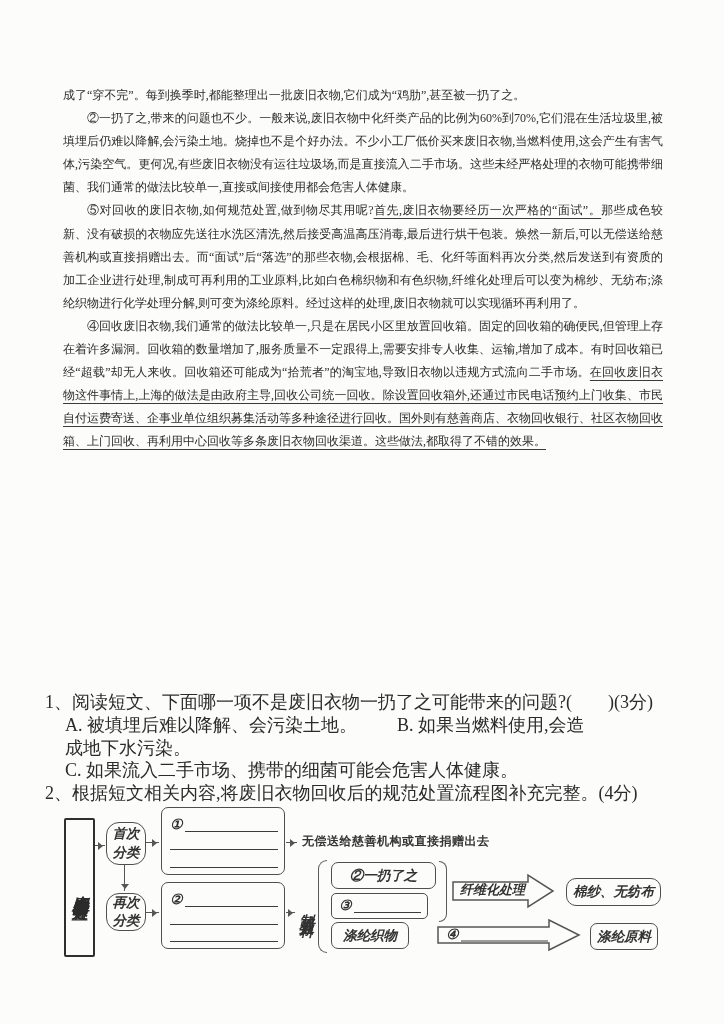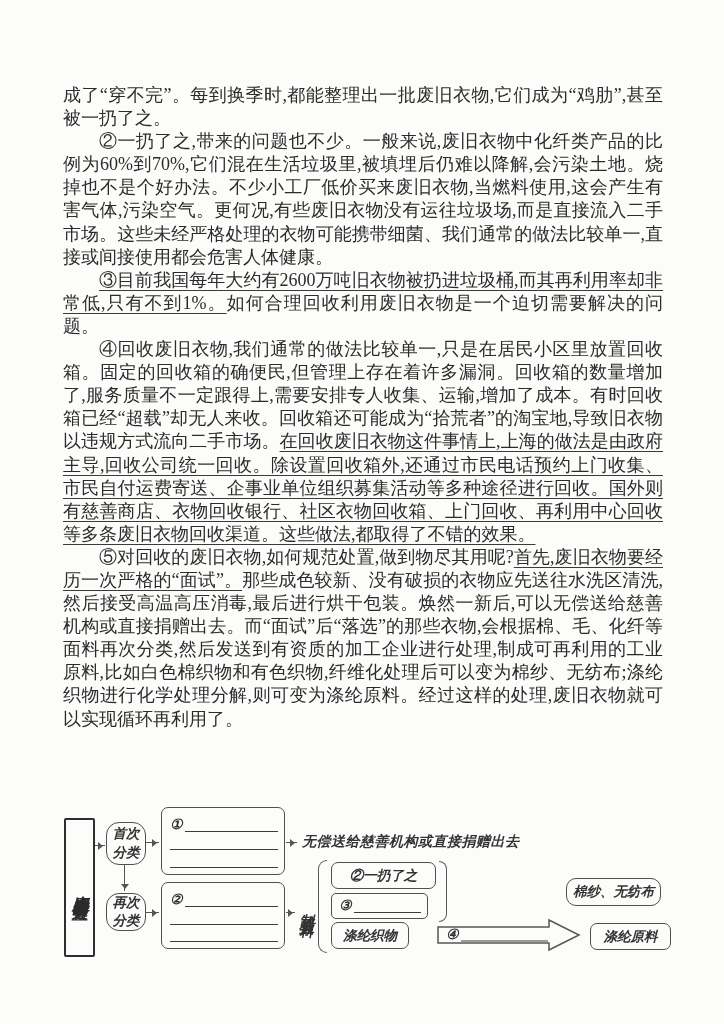--- a/index.html
+++ b/index.html
@@ -8,21 +8,21 @@
     width:724px; height:1024px;
     margin:0 auto;
     background:#fcfcfb;
     font-family:"Liberation Serif","DejaVu Serif",serif;
     color:#2b2b2b;
     overflow:hidden;
   }
   
   .article {
     position:absolute; left:63px; top:84px; width:600px;
-    font-size:18px; line-height:23.1px; text-align:justify;
+    font-size:12px; line-height:23.1px; text-align:justify;
   }
   .para { margin:0; text-indent:2em; }
   .para.first { text-indent:0; }
   .u {
     text-decoration:underline;
     text-underline-offset:4px;
     text-decoration-thickness:1.2px;
     text-decoration-color:#3a3a3a;
   }
   
@@ -52,21 +52,21 @@
   .fc-vtext {
     writing-mode:vertical-rl; text-orientation:upright;
     font-size:14px; font-weight:700; font-style:italic; color:#333;
     letter-spacing:2px; display:flex; align-items:center; justify-content:center;
   }
   .fc-sort { font-size:13.5px; line-height:1.35; padding:2px; border-radius:13px; }
   .fc-blankbox { flex-direction:column; justify-content:space-between; padding:7px 6px 6px 8px; align-items:stretch; }
   .blank-row { display:flex; align-items:flex-end; height:17px; }
   .blank-row .num { font-size:14px; font-style:italic; font-weight:700; line-height:1; padding-right:2px; }
   .blank-row .line { flex:1; border-bottom:1.4px solid #3c3c3c; height:100%; }
-  .fc-text { font-style:italic; font-weight:700; font-size:14px; letter-spacing:0.5px; color:#333; white-space:nowrap; }
+  .fc-text { font-weight:700; font-size:12px; letter-spacing:0.5px; color:#333; white-space:nowrap; }
   .ha { border-top:1.5px solid #555; height:0; }
   .ha::after {
     content:''; position:absolute; right:-2px; top:-4px;
     border:4px solid transparent; border-left:5px solid #555;
   }
   .va { border-left:1.5px solid #555; width:0; }
   .va::after {
     content:''; position:absolute; bottom:-2px; left:-4.5px;
     border:4px solid transparent; border-top:5px solid #555;
   }
@@ -82,25 +82,34 @@
   .arrow4-label .line { flex:1; border-bottom:1.4px solid #3c3c3c; height:100%; }
 </style>
 </head>
 <body>
 
 <div class="page">
 
   <div class="article">
     <p class="para first"><span>成了“穿不完”。每到换季时,都能整理出一批废旧衣物,它们成为“鸡肋”,甚至被一扔了之。</span></p>
     <p class="para"><span>②一扔了之,带来的问题也不少。一般来说,废旧衣物中化纤类产品的比例为60%到70%,它们混在生活垃圾里,被填埋后仍难以降解,会污染土地。烧掉也不是个好办法。不少小工厂低价买来废旧衣物,当燃料使用,这会产生有害气体,污染空气。更何况,有些废旧衣物没有运往垃圾场,而是直接流入二手市场。这些未经严格处理的衣物可能携带细菌、我们通常的做法比较单一,直接或间接使用都会危害人体健康。</span></p>
-    <p class="para"><span class="u">③目前我国每年大约有2600万吨旧衣物被扔进垃圾桶,而其再利用率却非常低,只有不到1%。</span><span>如何合理回收利用废旧衣物是一个迫切需要解决的问题。</span></p>
+    <p class="para"><span>⑤对回收的废旧衣物,如何规范处置,做到物尽其用呢?</span><span class="u">首先,废旧衣物要经历一次严格的“面试”。</span><span>那些成色较新、没有破损的衣物应先送往水洗区清洗,然后接受高温高压消毒,最后进行烘干包装。焕然一新后,可以无偿送给慈善机构或直接捐赠出去。而“面试”后“落选”的那些衣物,会根据棉、毛、化纤等面料再次分类,然后发送到有资质的加工企业进行处理,制成可再利用的工业原料,比如白色棉织物和有色织物,纤维化处理后可以变为棉纱、无纺布;涤纶织物进行化学处理分解,则可变为涤纶原料。经过这样的处理,废旧衣物就可以实现循环再利用了。</span></p>
     <p class="para"><span>④回收废旧衣物,我们通常的做法比较单一,只是在居民小区里放置回收箱。固定的回收箱的确便民,但管理上存在着许多漏洞。回收箱的数量增加了,服务质量不一定跟得上,需要安排专人收集、运输,增加了成本。有时回收箱已经“超载”却无人来收。回收箱还可能成为“拾荒者”的淘宝地,导致旧衣物以违规方式流向二手市场。</span><span class="u">在回收废旧衣物这件事情上,上海的做法是由政府主导,回收公司统一回收。除设置回收箱外,还通过市民电话预约上门收集、市民自付运费寄送、企事业单位组织募集活动等多种途径进行回收。国外则有慈善商店、衣物回收银行、社区衣物回收箱、上门回收、再利用中心回收等多条废旧衣物回收渠道。这些做法,都取得了不错的效果。</span></p>
-    <p class="para"><span>⑤对回收的废旧衣物,如何规范处置,做到物尽其用呢?</span><span class="u">首先,废旧衣物要经历一次严格的“面试”。</span><span>那些成色较新、没有破损的衣物应先送往水洗区清洗,然后接受高温高压消毒,最后进行烘干包装。焕然一新后,可以无偿送给慈善机构或直接捐赠出去。而“面试”后“落选”的那些衣物,会根据棉、毛、化纤等面料再次分类,然后发送到有资质的加工企业进行处理,制成可再利用的工业原料,比如白色棉织物和有色织物,纤维化处理后可以变为棉纱、无纺布;涤纶织物进行化学处理分解,则可变为涤纶原料。经过这样的处理,废旧衣物就可以实现循环再利用了。</span></p>
   </div>
 
+  <div class="questions">
+    <div class="qline">1、阅读短文、下面哪一项不是废旧衣物一扔了之可能带来的问题?(　　)(3分)</div>
+    <div class="opt-row">
+      <span class="opt-a">A. 被填埋后难以降解、会污染土地。</span>
+      <span>B. 如果当燃料使用,会造</span>
+    </div>
+    <div class="opt">成地下水污染。</div>
+    <div class="opt">C. 如果流入二手市场、携带的细菌可能会危害人体健康。</div>
+    <div class="qline">2、根据短文相关内容,将废旧衣物回收后的规范处置流程图补充完整。(4分)</div>
+  </div>
 
   <div class="flowchart">
 
     <div class="fc fc-root" style="left:64px; top:13px; width:31px; height:139px;">废旧衣物回收处置</div>
 
     <div class="fc ha" style="left:95px; top:40px; width:10px;"></div>
 
     <div class="fc fc-box fc-sort" style="left:106px; top:17px; width:40px; height:43px;">首次分类</div>
 
     <div class="fc ha" style="left:146px; top:37px; width:13px;"></div>
@@ -152,29 +161,35 @@
       <div class="blank-row" style="width:100%; height:14px;">
         <span class="num">③</span>
         <span class="line"></span>
       </div>
     </div>
 
     <div class="fc fc-box" style="left:331px; top:117px; width:78px; height:27px; font-size:13.5px;">涤纶织物</div>
 
     <div class="fc bracket-r" style="left:439px; top:56px; width:8px; height:61px;"></div>
 
+    <div class="fc block-arrow" style="left:452px; top:68px; width:103px; height:36px;">
+      <svg width="103" height="36" viewBox="0 0 103 36">
+        <polygon points="1,9 76,9 76,2 101,18 76,34 76,27 1,27" fill="#fcfcfb" stroke="#555" stroke-width="1.5"></polygon>
+      </svg>
+      <span class="arrow-label">纤维化处理</span>
+    </div>
 
     <div class="fc fc-box" style="left:566px; top:73px; width:95px; height:28px; font-size:13.5px;border-radius:10px;">棉纱、无纺布</div>
 
     <div class="fc block-arrow" style="left:437px; top:112px; width:144px; height:36px;">
       <svg width="144" height="36" viewBox="0 0 144 36">
         <polygon points="1,10 112,10 112,3 142,18 112,33 112,26 1,26" fill="#fcfcfb" stroke="#555" stroke-width="1.5"></polygon>
       </svg>
       <span class="arrow-label arrow4-label" style="left:9px;">
         <span class="num">④</span>
         <span class="line"></span>
       </span>
     </div>
 
-    <div class="fc fc-box" style="left:590px; top:118px; width:81px; height:27px; font-size:13.5px;">涤纶原料</div>
+    <div class="fc fc-box" style="left:590px; top:118px; width:68px; height:27px; font-size:13.5px;">涤纶原料</div>
 
   </div>
 </div>
 
 </body></html>

